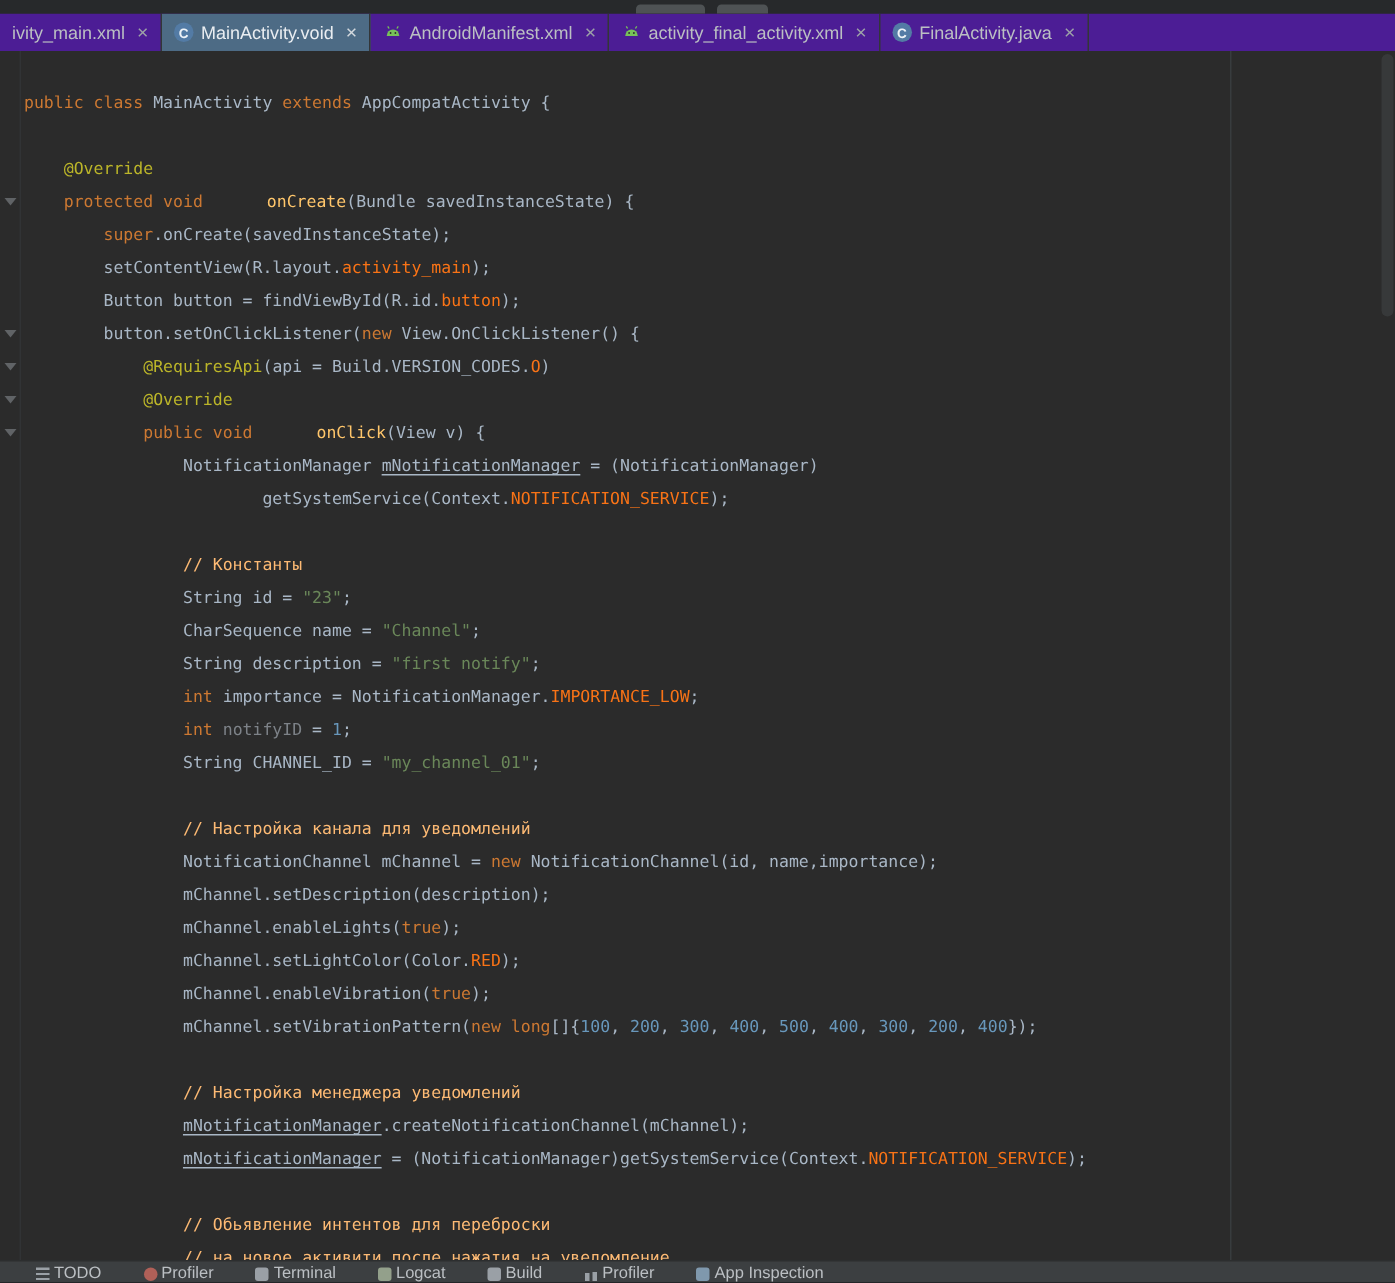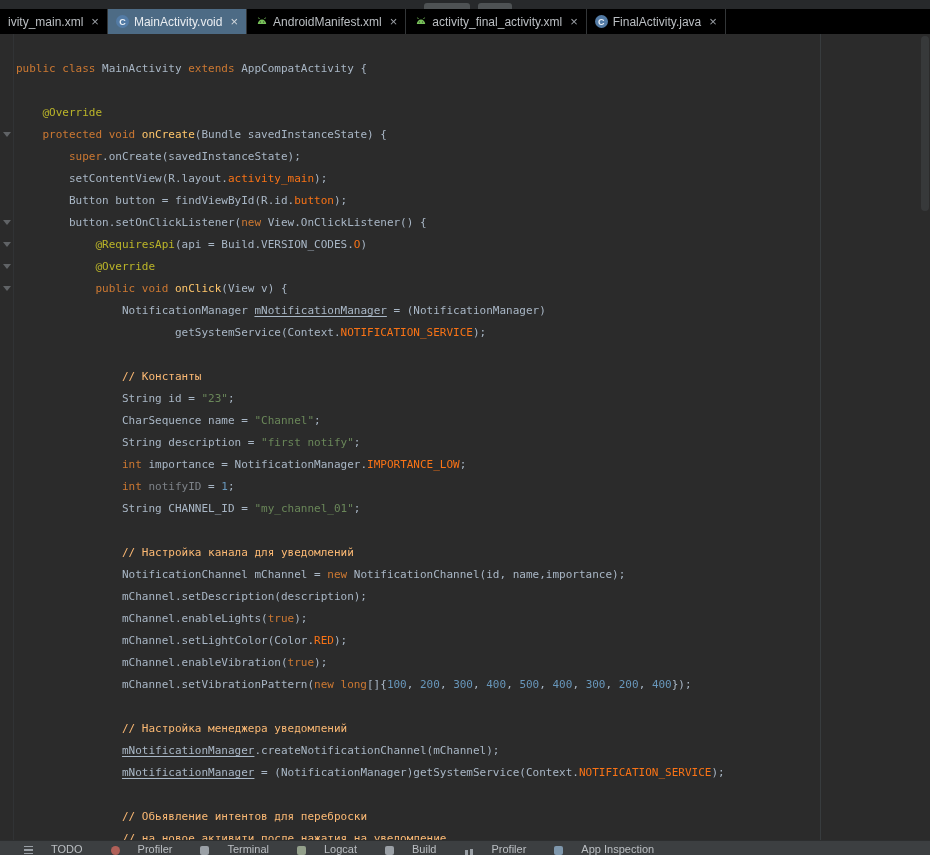--- a/index.html
+++ b/index.html
@@ -4,21 +4,21 @@
 <style>
   html,body{margin:0;padding:0;background:#1e1f22;}
   .app{position:relative;width:930px;height:855px;overflow:hidden;background:#2b2b2b;
        font-family:"Liberation Sans",sans-serif;}
 
   
   .topstrip{position:relative;height:9px;background:#27292b;overflow:hidden;}
   .toolfrag{position:absolute;top:3px;height:12px;border-radius:3px;background:#4e5254;}
 
   
-  .tabbar{height:25px;background:#000000;display:flex;align-items:stretch;
+  .tabbar{height:25px;background:#4c1d95;display:flex;align-items:stretch;
           border-bottom:5px solid #22c55e;overflow:hidden;}
   .tab{display:flex;align-items:center;gap:5px;padding:0 8px;font-size:12px;
        color:#bbbfc3;border-right:1px solid #333638;white-space:nowrap;cursor:pointer;}
   .tab.active{background:#4d6b85;color:#e9edf1;}
   .tab .close{color:#9da2a8;font-size:13px;line-height:1;margin-left:3px;}
   .tab.active .close{color:#d3d9de;}
   .java-class-icon{width:13px;height:13px;border-radius:50%;background:#537ba5;color:#eef3f8;
        font-size:9px;font-weight:bold;display:flex;align-items:center;justify-content:center;flex:none;}
   .android-file-icon{width:13px;height:13px;flex:none;display:flex;align-items:flex-end;justify-content:center;}
 
@@ -32,32 +32,32 @@
   .code{position:absolute;left:16px;top:24px;right:0;font-family:"DejaVu Sans Mono",monospace;
         font-size:11px;line-height:22px;white-space:pre;color:#a9b7c6;}
   .line{height:22px;}
   .tok-def{color:#a9b7c6;}
   .tok-kw{color:#cc7832;}
   .tok-ann{color:#bbb529;}
   .tok-str{color:#6a8759;}
   .tok-num{color:#6897bb;}
   .tok-cmt{color:#fdba74;}
   .tok-fld{color:#f97316;}
-  .tok-mth{color:#ffc66b;}
+  .tok-mth{color:#ffc66b;margin-left:36px;}
   .tok-gray{color:#7d8288;}
   .tok-und{color:#a9b7c6;text-decoration:underline;text-underline-offset:2px;}
   .wrapguide{position:absolute;left:820px;top:0;bottom:0;width:1px;background:#383c3e;}
   .scrollthumb{position:absolute;right:1px;top:2px;width:8px;height:175px;
         background:rgba(169,183,198,0.10);border-radius:4px;cursor:pointer;}
 
   
   .statusbar{position:absolute;left:0;right:0;bottom:0;height:12px;background:#3c3f41;
         border-top:1px solid #2c2e2f;display:flex;align-items:flex-start;gap:28px;
         padding:2px 0 0 24px;font-size:11px;color:#bbbfc3;overflow:hidden;}
-  .sbitem{display:flex;align-items:flex-end;gap:18px;cursor:pointer;flex:none;}
+  .sbitem{display:flex;align-items:center;gap:3px;cursor:pointer;flex:none;}
   .sbicon{width:9px;height:9px;background:#9aa0a6;border-radius:2px;flex:none;}
   [data-name="todo-icon"]{border-radius:0;background:linear-gradient(to bottom,
         #9aa0a6 1.5px,transparent 1.5px,transparent 3.5px,#9aa0a6 3.5px,#9aa0a6 5px,
         transparent 5px,transparent 7px,#9aa0a6 7px,#9aa0a6 8.5px,transparent 8.5px);}
   [data-name="problems-icon"]{background:#b06058;border-radius:50%;}
   [data-name="logcat-icon"]{background:#93a08b;}
   [data-name="app-inspection-icon"]{background:#7f98ad;}
   [data-name="profiler-icon"]{background:linear-gradient(to top,#9aa0a6 60%,transparent 60%),
         linear-gradient(to top,#9aa0a6 100%,transparent 0);background-size:3px 9px,3px 6px;
         background-position:0 0,5px 3px;background-repeat:no-repeat;border-radius:0;background-color:transparent;}

